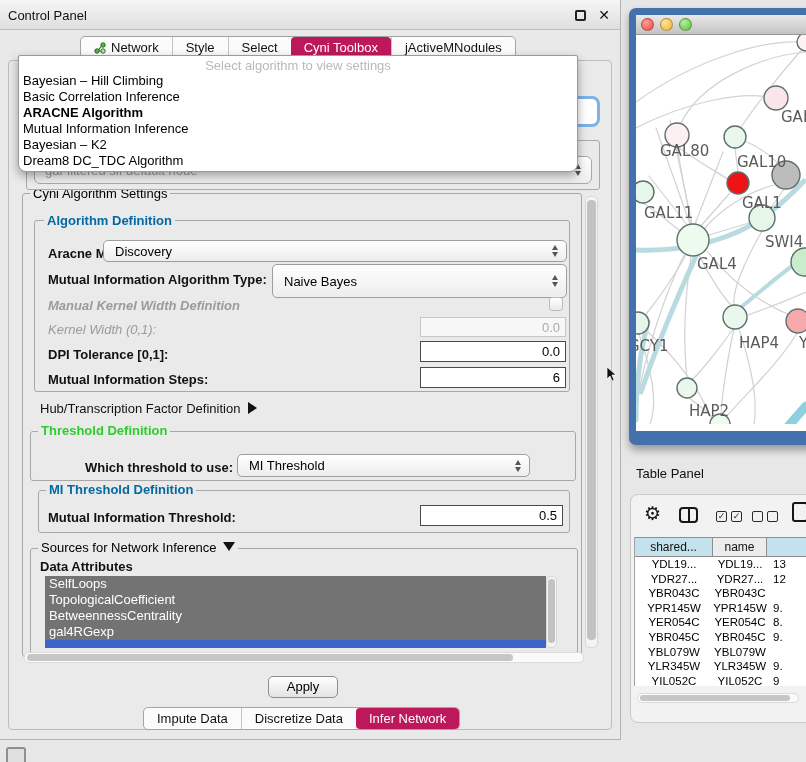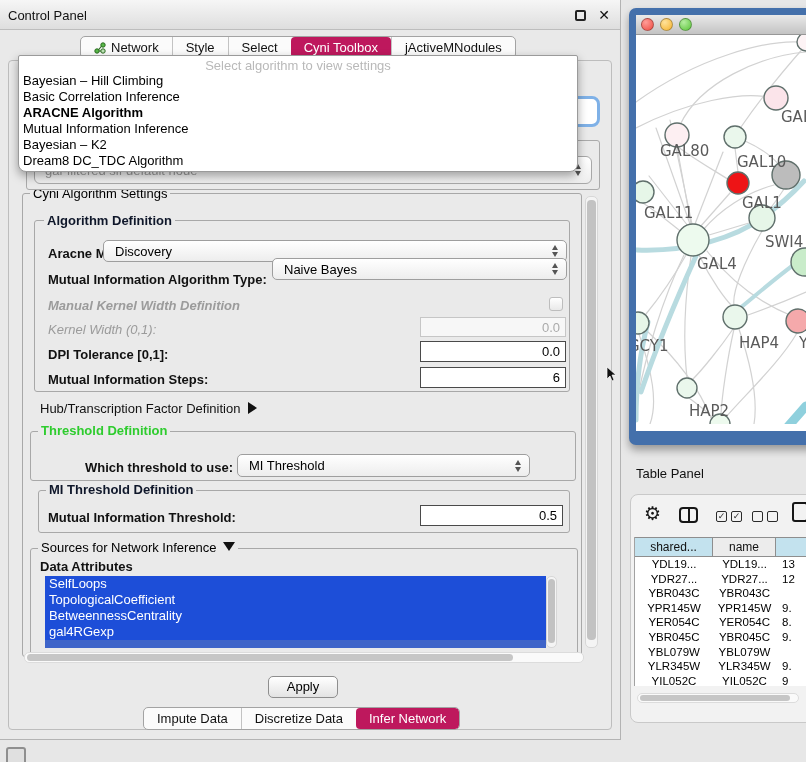--- a/index.html
+++ b/index.html
@@ -45,21 +45,21 @@
         background:#fff; border:1px solid #9a9a9a; border-radius:2px 2px 8px 8px;
         box-shadow:0 4px 10px rgba(0,0,0,0.35); }
   .popup-header { text-align:center; color:#b9b9b9; font-size:13px; padding-top:2px; height:17px; }
   .algo-item { height:16px; line-height:16px; padding-left:4px; font-size:13px; color:#000; }
   .algo-item.bold { font-weight:bold; }
 
   
   .group { position:absolute; border:1px solid #a8a8a8; border-radius:3px; }
   .group-label { position:absolute; font-size:13px; line-height:13px; background:#eaeaea;
         padding:0 3px; white-space:nowrap; z-index:2; }
-  .gl-blue { color:#0f172a; font-weight:bold; }
+  .gl-blue { color:#0369a1; font-weight:bold; }
   .gl-green { color:#2ecc2e; font-weight:bold; }
 
   .lbl { position:absolute; font-size:13px; color:#111; white-space:nowrap; }
   .bold { font-weight:bold; }
   .graytxt { color:#9b9b9b;font-style:italic; }
 
   .combo { position:absolute; background:linear-gradient(#ffffff,#ededed);
         border:1px solid #9e9e9e; border-radius:5px; display:flex; align-items:center;
         padding:0 8px 0 11px; font-size:13px; color:#000; }
   .combo-val { flex:1; }
@@ -80,21 +80,21 @@
         border-bottom:6px solid transparent; border-left:9px solid #111; margin-left:8px;
         vertical-align:-1px; }
   .tri-down { display:inline-block; width:0; height:0; border-left:6px solid transparent;
         border-right:6px solid transparent; border-top:9px solid #111; margin-left:6px;
         vertical-align:1px; }
 
   
   #attr-list { position:absolute; left:45px; top:576px; width:501px; height:72px;
         background:#fff; overflow:hidden; }
   .attr-item { height:16px; line-height:16px; padding-left:4px; font-size:13px;
-        color:#fff; background:#1d4ed8; }
+        color:#fff; background:#737373; }
   .attr-sliver { height:8px; background:#3e64c9; }
   .scroll-v { position:absolute; background:#f4f4f4; border:1px solid #d7d7d7; border-radius:5px; }
   .scroll-v .thumb { position:absolute; left:1px; right:1px; background:#c2c2c2; border-radius:4px; }
   .scroll-h { position:absolute; background:#fafafa; border:1px solid #dcdcdc; border-radius:5px; }
   .scroll-h .thumb { position:absolute; top:1px; bottom:1px; background:#c6c6c6; border-radius:4px; }
 
   .apply-btn { position:absolute; left:268px; top:676px; width:70px; height:22px;
         background:linear-gradient(#ffffff,#e3e3e3); border:1px solid #8e8e8e; border-radius:5px;
         font-size:13px; color:#000; text-align:center; line-height:20px; }
 
@@ -126,21 +126,21 @@
         border:2px solid #161616; border-radius:3px; background:#f2f2f2; }
   #yeast-table { position:absolute; left:634px; top:537px; width:176px; height:149px;
         overflow:hidden; background:#fff; border-left:1px solid #a2a2a2; }
   .t-row { display:flex; }
   .th { height:20px; font-size:12px; color:#111; text-align:center; line-height:19px;
         border-right:1px solid #8e8e8e; border-top:1px solid #8e8e8e; border-bottom:1px solid #8e8e8e;
         background:#ececec; flex:none; }
   .th.hl { background:#c3e2ee; }
   .td { height:14.6px; font-size:11.5px; color:#000; text-align:center; line-height:14.6px;
         flex:none; white-space:nowrap; overflow:hidden; }
-  .c0 { width:78px; } .c1 { width:63px; } .c2 { width:60px; text-align:left; padding-left:6px; }
+  .c0 { width:78px; } .c1 { width:54px; } .c2 { width:60px; text-align:left; padding-left:6px; }
 
   
   #cursor { position:absolute; left:606px; top:366px; z-index:20; }
   #corner-icon { position:absolute; left:6px; top:747px; width:20px; height:20px;
         border:2px solid #8f8f8f; border-radius:3px; background:#e0e0e0; }
   .netlabel { font-size:15px; fill:#5a5a5a; font-family:"DejaVu Sans","Liberation Sans",sans-serif; }
 </style>
 </head>
 <body>
 
@@ -208,21 +208,21 @@
   <span class="lbl bold" style="left:48px;top:246px;">Aracne Mode:</span>
   <div class="combo" style="left:103px;top:240px;width:464px;height:22px;">
     <span class="combo-val">Discovery</span>
     <span class="combo-arrows">
         <span class="arr-up"></span>
         <span class="arr-dn"></span>
       </span>
   </div>
 
   <span class="lbl bold" style="left:48px;top:272px;">Mutual Information Algorithm Type:</span>
-  <div class="combo" style="left:272px;top:258px;width:295px;height:22px;">
+  <div class="combo" style="left:272px;top:264px;width:295px;height:34px;">
     <span class="combo-val">Naive Bayes</span>
     <span class="combo-arrows">
         <span class="arr-up"></span>
         <span class="arr-dn"></span>
       </span>
   </div>
 
   <span class="lbl bold graytxt" style="left:48px;top:298px;">Manual Kernel Width Definition</span>
   <div class="checkbox" style="left:549px;top:297px;"></div>
 

